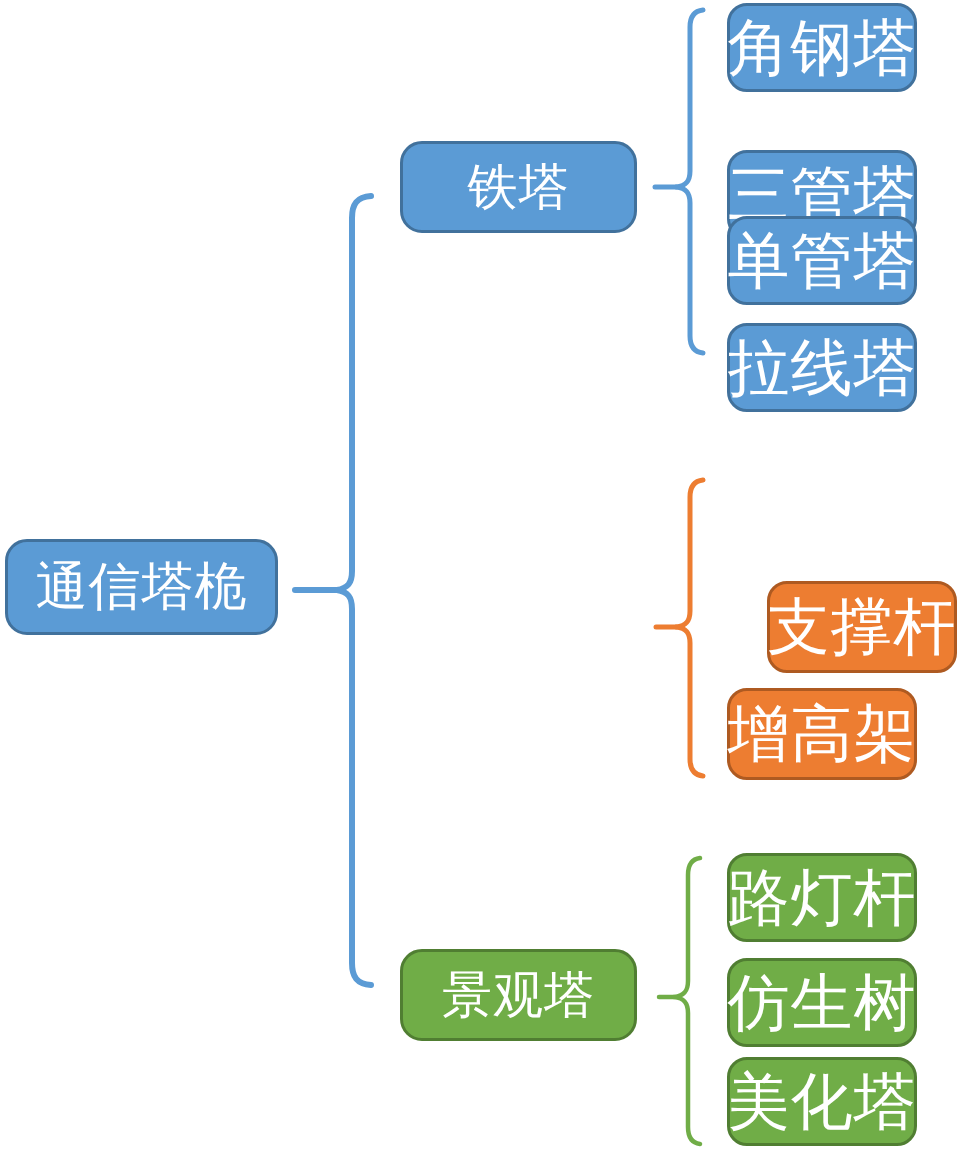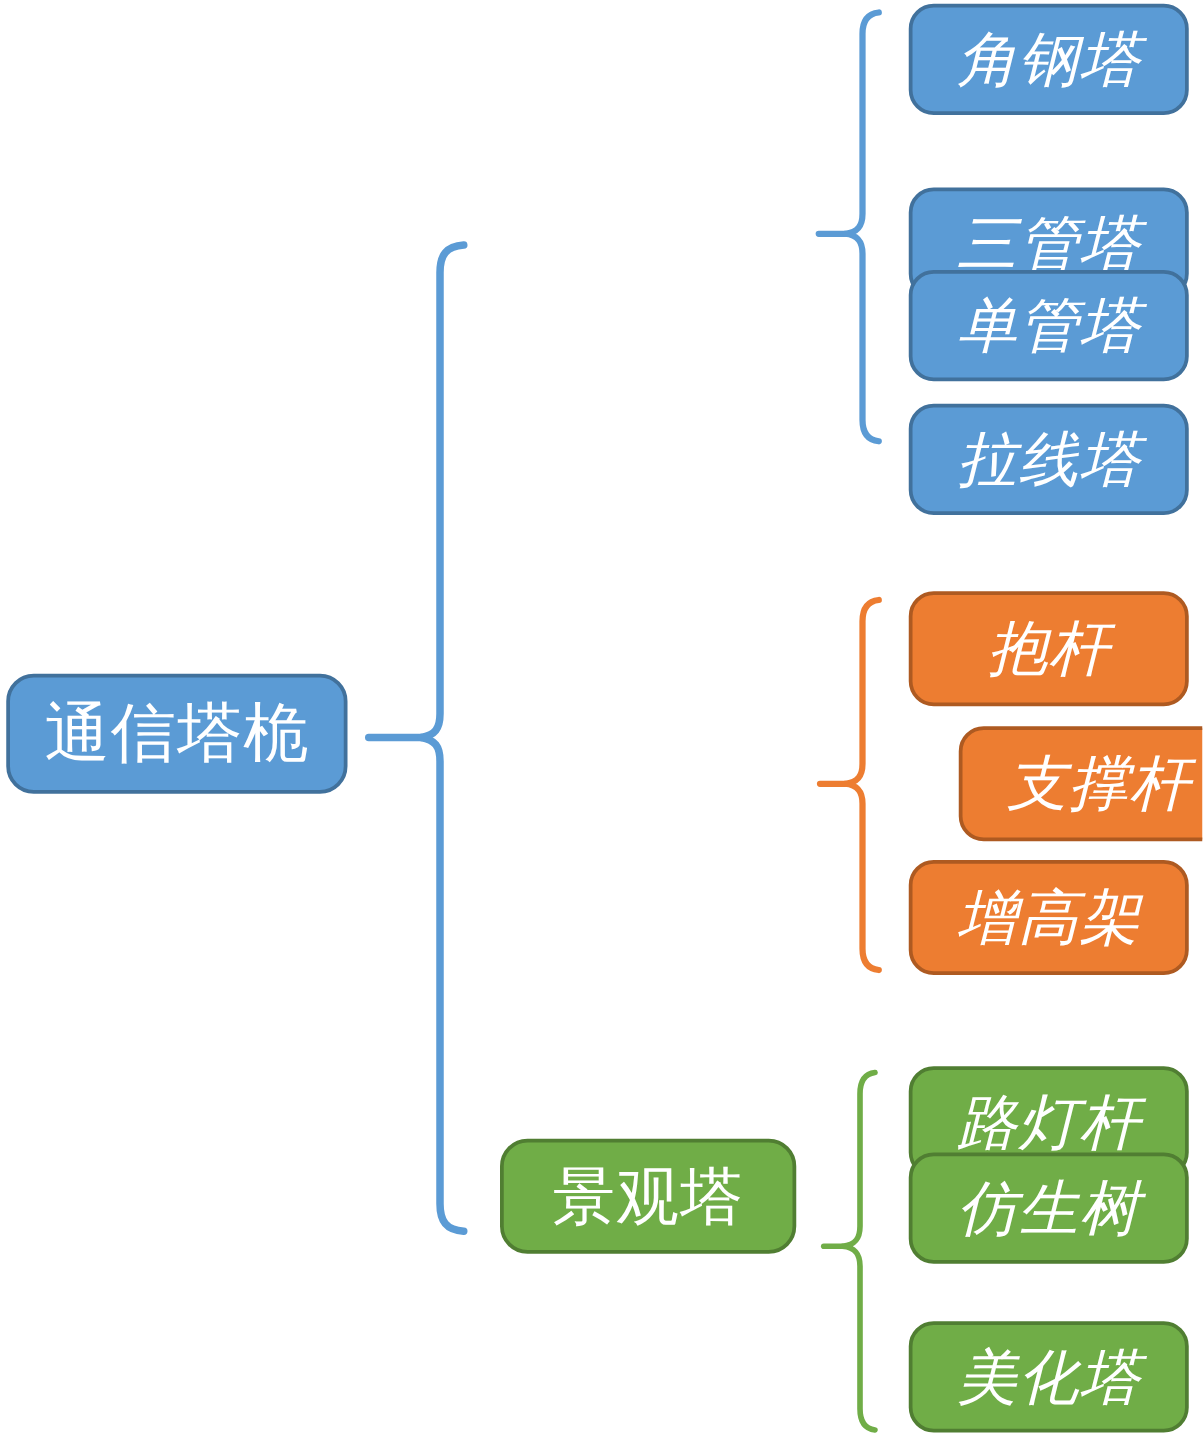--- a/index.html
+++ b/index.html
@@ -49,33 +49,32 @@
     font-size: 52px;
   }
   .branch {
     left: 400px;
     width: 237px; height: 92px;
     border-radius: 22px;
     font-size: 50px;
   }
   .branch-0 { top: 141px; }
   .branch-1 { top: 580px; }
-  .branch-2 { top: 911px; }
+  .branch-2 { top: 949px; }
 
   .leaf {
     left: 727px;
-    width: 224px; height: 89px;
+    width: 190px; height: 89px;
     border-radius: 20px;
-    font-size: 48px;
-    font-style: italic;
+    font-size: 62px;
   }
   .b0c0 { top: 3px; }   .b0c1 { top: 110px; margin-top: 40px; } .b0c2 { top: 216px; } .b0c3 { top: 323px; }
   .b1c0 { top: 473px; } .b1c1 { top: 581px; } .b1c2 { top: 688px; height: 92px; }
   .b1c0 { height: 92px; } .b1c1 { height: 92px; margin-left: 40px; }
-  .b2c0 { top: 853px; } .b2c1 { top: 922px; } .b2c2 { top: 1057px; text-align: right; }
+  .b2c0 { top: 853px; } .b2c1 { top: 958px; } .b2c2 { top: 1057px; text-align: right; }
 </style>
 </head>
 <body>
 
 <div class="canvas">
 
   <svg class="braces" viewBox="0 0 962 1154" xmlns="http://www.w3.org/2000/svg">
 
     <path class="brace-blue" stroke-width="6" d="M 295 590 L 337 590"></path>
     <path class="brace-blue" stroke-width="6" d="M 371 196 C 357 197 352 204 352 218 L 352 571 C 352 583 348 588 337 590 C 348 592 352 597 352 609 L 352 963 C 352 977 357 984 371 985"></path>
@@ -85,28 +84,28 @@
 
     <path class="brace-orange" stroke-width="5" d="M 656 627 L 676 627"></path>
     <path class="brace-orange" stroke-width="5" d="M 703 480 C 694 481 690 487 690 497 L 690 611 C 690 620 687 626 676 627 C 687 628 690 634 690 643 L 690 759 C 690 769 694 775 703 776"></path>
 
     <path class="brace-green" stroke-width="4.5" d="M 659 997 L 674 997"></path>
     <path class="brace-green" stroke-width="4.5" d="M 700 858 C 692 859 688 865 688 875 L 688 981 C 688 990 685 996 674 997 C 685 998 688 1004 688 1013 L 688 1127 C 688 1137 692 1143 700 1144"></path>
   </svg>
 
   <div class="node root blue">通信塔桅</div>
 
+  <div class="node branch branch-0 blue">铁塔</div>
   <div class="node branch branch-2 green">景观塔</div>
 
   <div class="node leaf b0c0 blue">角钢塔</div>
   <div class="node leaf b0c1 blue">三管塔</div>
   <div class="node leaf b0c2 blue">单管塔</div>
   <div class="node leaf b0c3 blue">拉线塔</div>
 
-  <div class="node leaf b1c0 orange">抱杆</div>
   <div class="node leaf b1c1 orange">支撑杆</div>
   <div class="node leaf b1c2 orange">增高架</div>
 
   <div class="node leaf b2c0 green">路灯杆</div>
   <div class="node leaf b2c1 green">仿生树</div>
   <div class="node leaf b2c2 green">美化塔</div>
 
 </div>
 
 </body></html>

